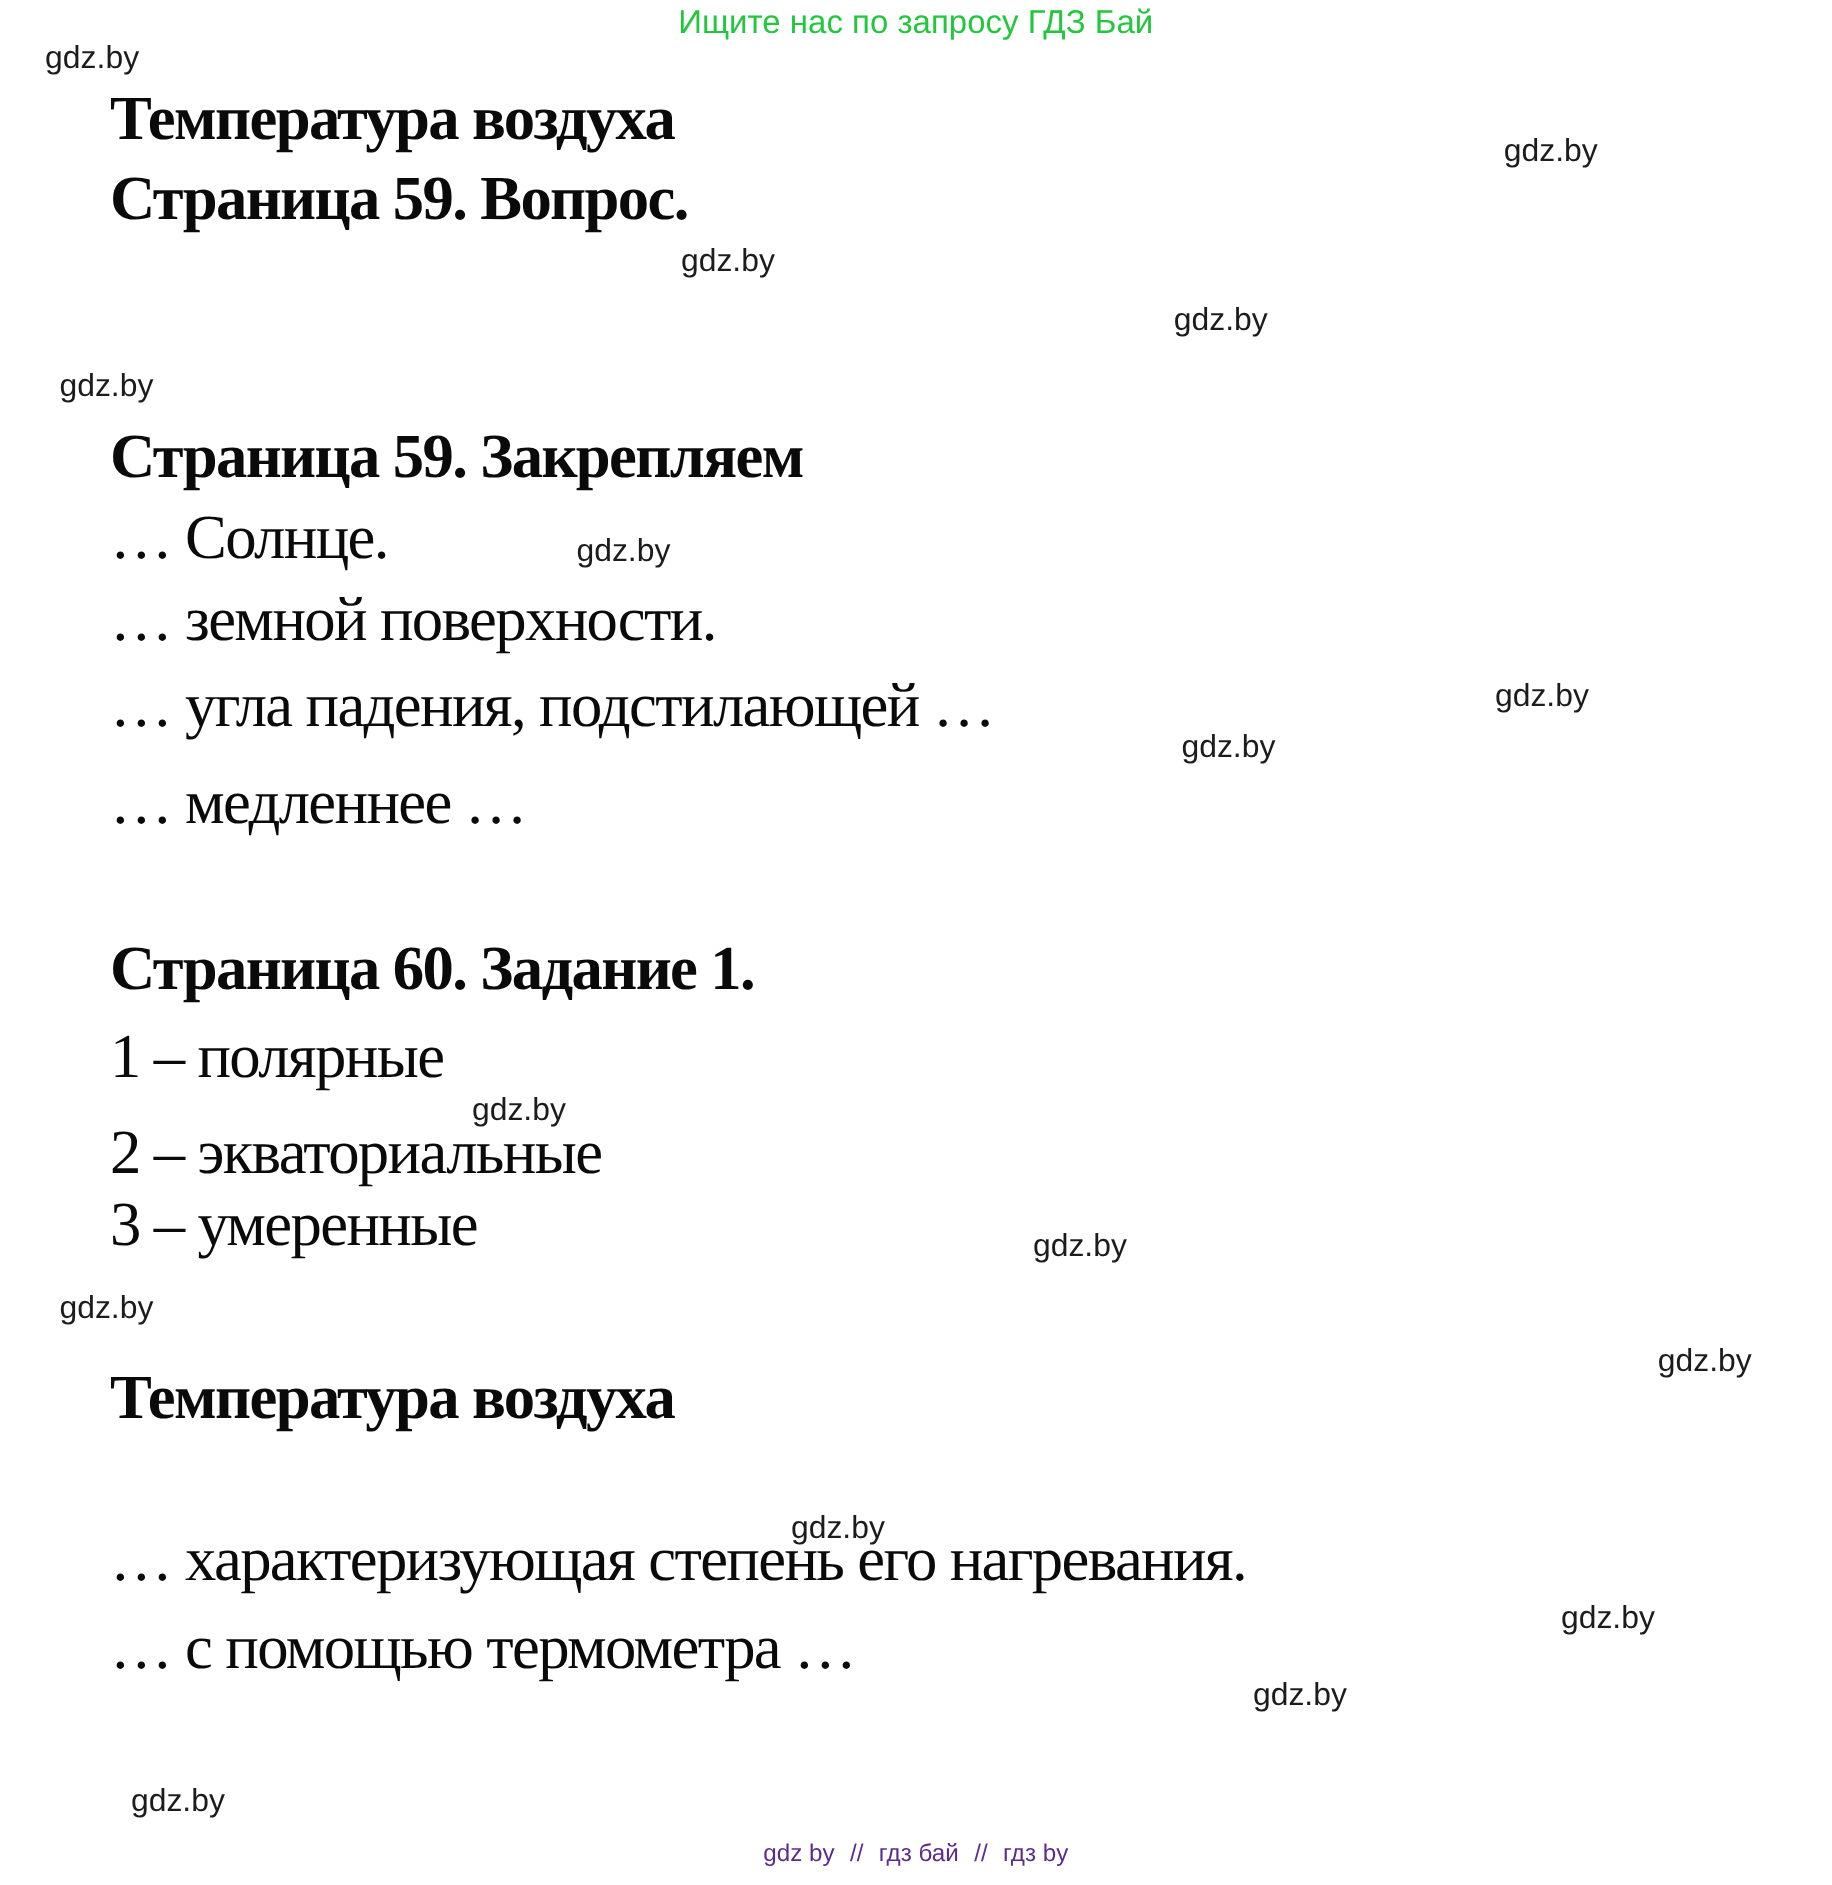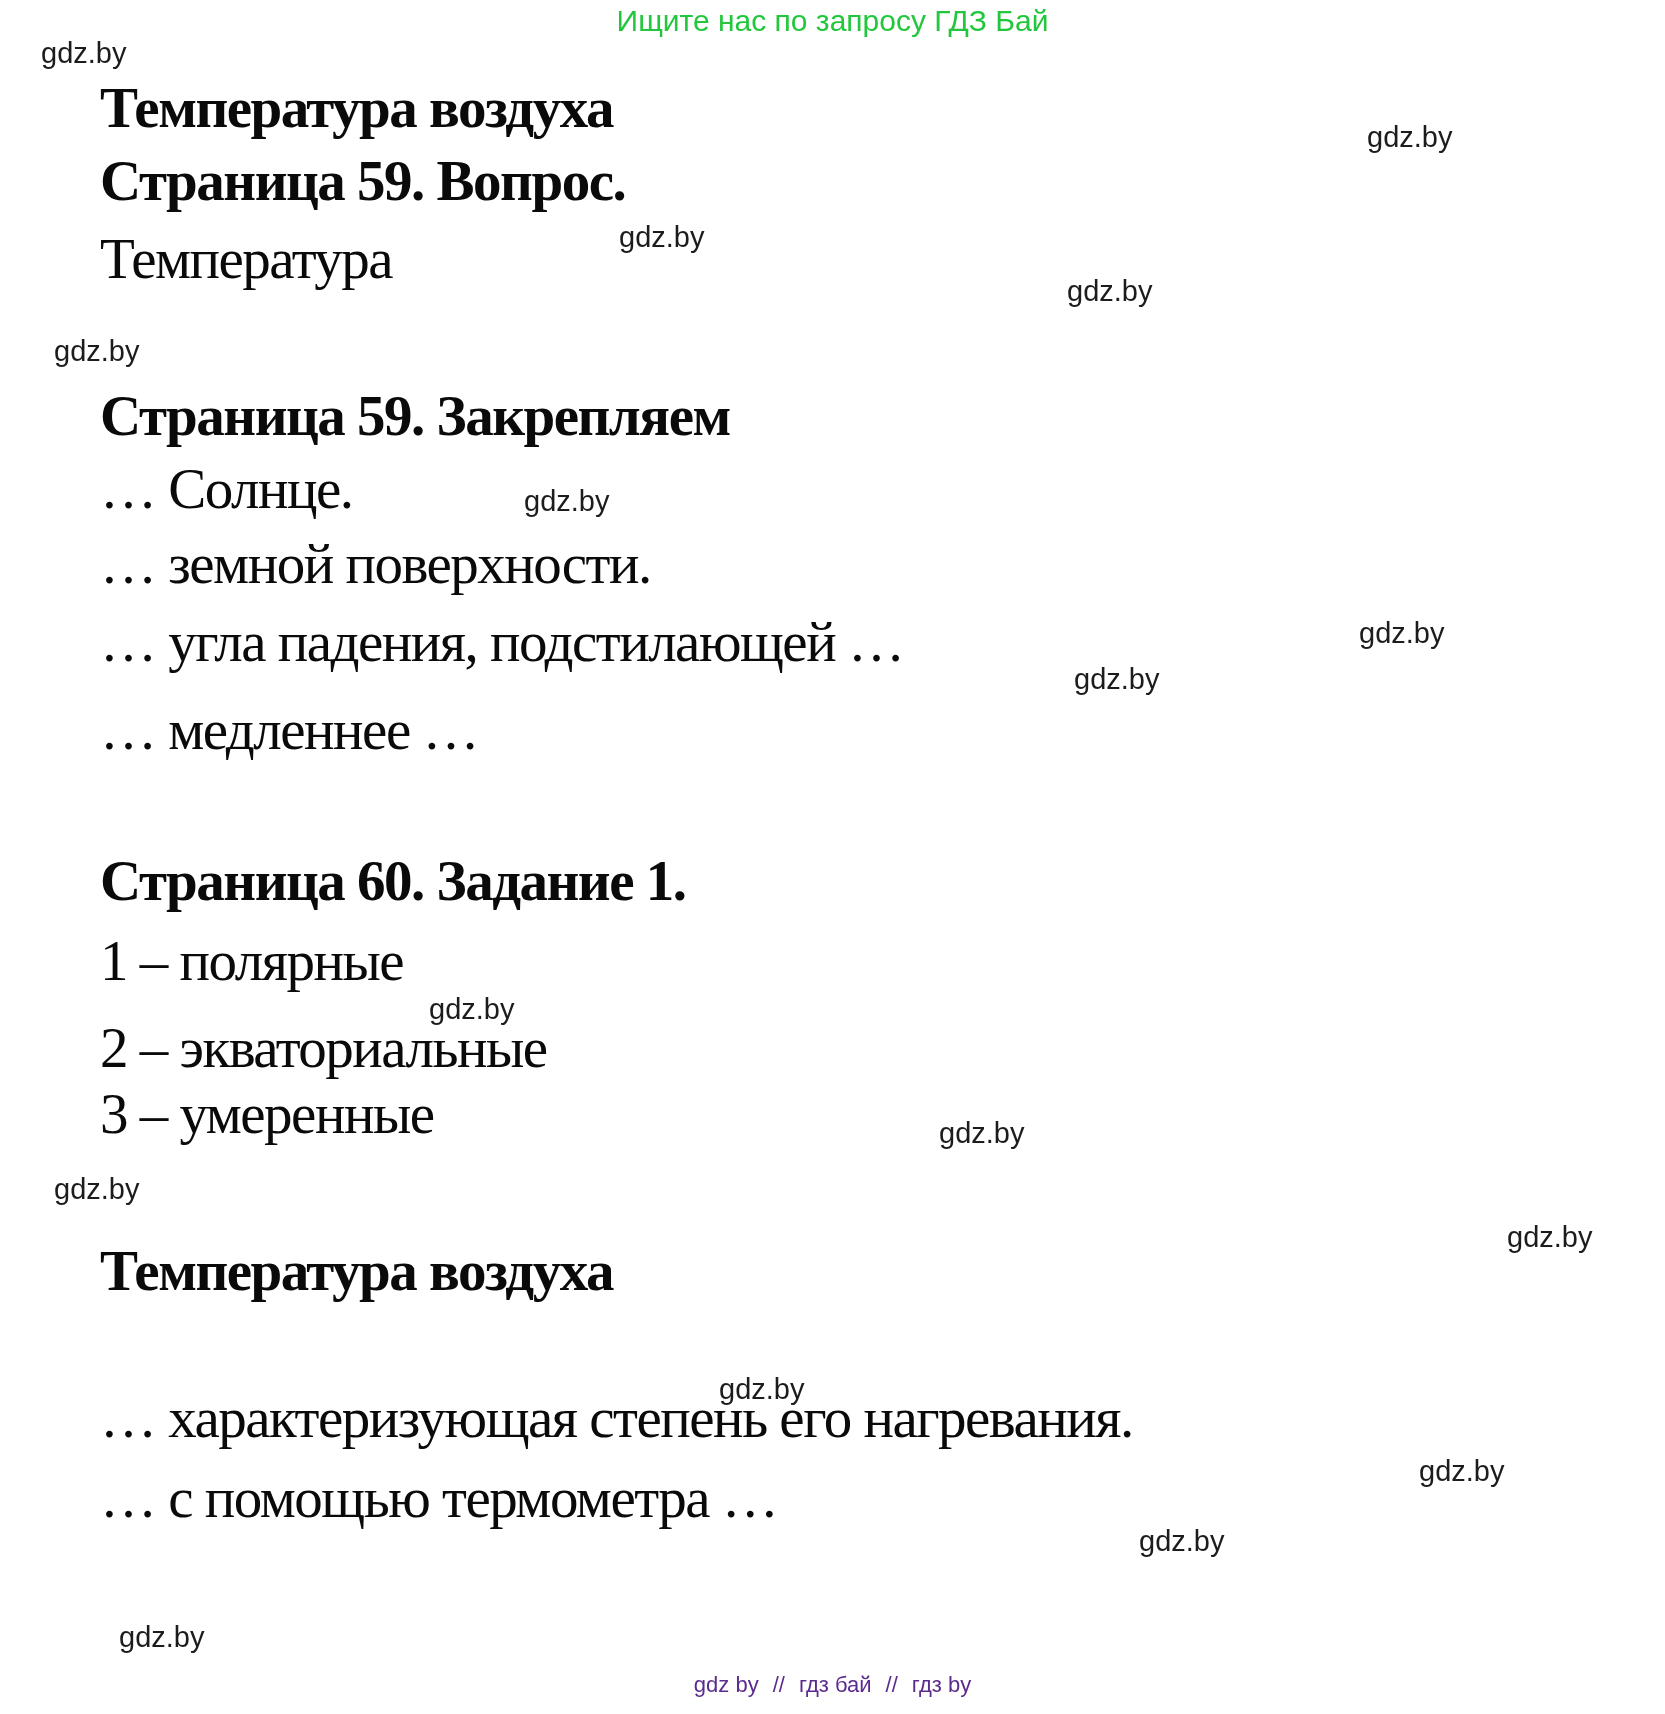--- a/index.html
+++ b/index.html
@@ -53,21 +53,20 @@
 </style>
 </head>
 <body>
 
 <div class="page">
 
   <div class="banner">Ищите нас по запросу ГДЗ Бай</div>
 
   <div class="line h" style="top:79px">Температура воздуха</div>
   <div class="line h" style="top:152px">Страница 59. Вопрос.</div>
-  <div class="line" style="top:230px">Температура</div>
   <div class="line h" style="top:387px">Страница 59. Закрепляем</div>
   <div class="line" style="top:460px">… Солнце.</div>
   <div class="line" style="top:535px">… земной поверхности.</div>
   <div class="line" style="top:613px">… угла падения, подстилающей …</div>
   <div class="line" style="top:701px">… медленнее …</div>
   <div class="line h" style="top:852px">Страница 60. Задание 1.</div>
   <div class="line" style="top:932px">1 – полярные</div>
   <div class="line" style="top:1019px">2 – экваториальные</div>
   <div class="line" style="top:1085px">3 – умеренные</div>
   <div class="line h" style="top:1242px">Температура воздуха</div>

